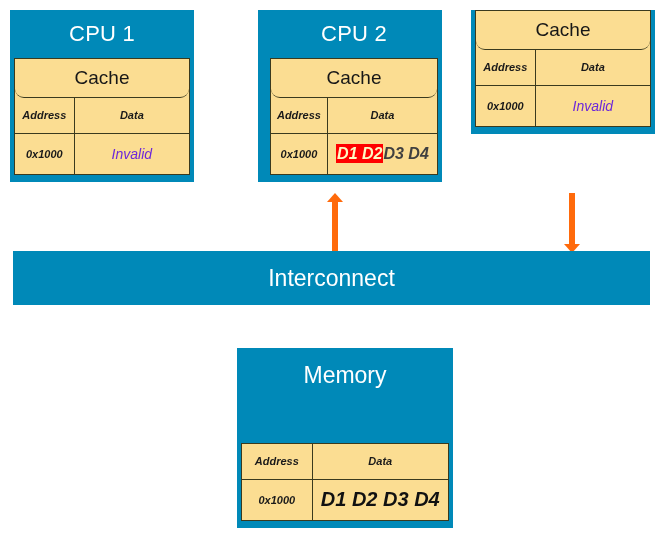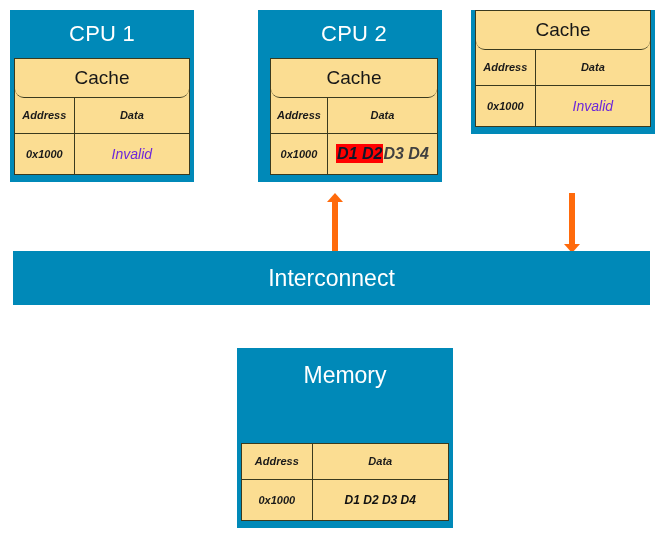--- a/index.html
+++ b/index.html
@@ -71,26 +71,26 @@
     font-weight: bold;
     color: #1a1a1a;
     border-bottom: 1px solid #3a3a1e !important;
   }
   .val-row td {
     height: 41px;
     border-bottom: 1px solid #3a3a1e !important;
   }
   .addr-val { font-size: 11px; font-weight: bold; color: #1a1a1a; }
   .data-val { font-size: 14px; color: #6d28d9; }
-  .data-val.black { color: #111111; font-weight: bold; font-size: 12px; }
+  .data-val.black { color: #111111; font-weight: bold; font-size: 20px; }
   .cpu-foot { height: 7px; background: #0089B8; }
 
   .hl {
     background: #FF0000;
-    color: #0f172a;
+    color: #fef9c3;
     font-weight: bold;
     padding: 1px 1px;
   }
   .nohl {
     color: #404040;
     font-weight: bold;
   }
 
   
   #interconnect {

